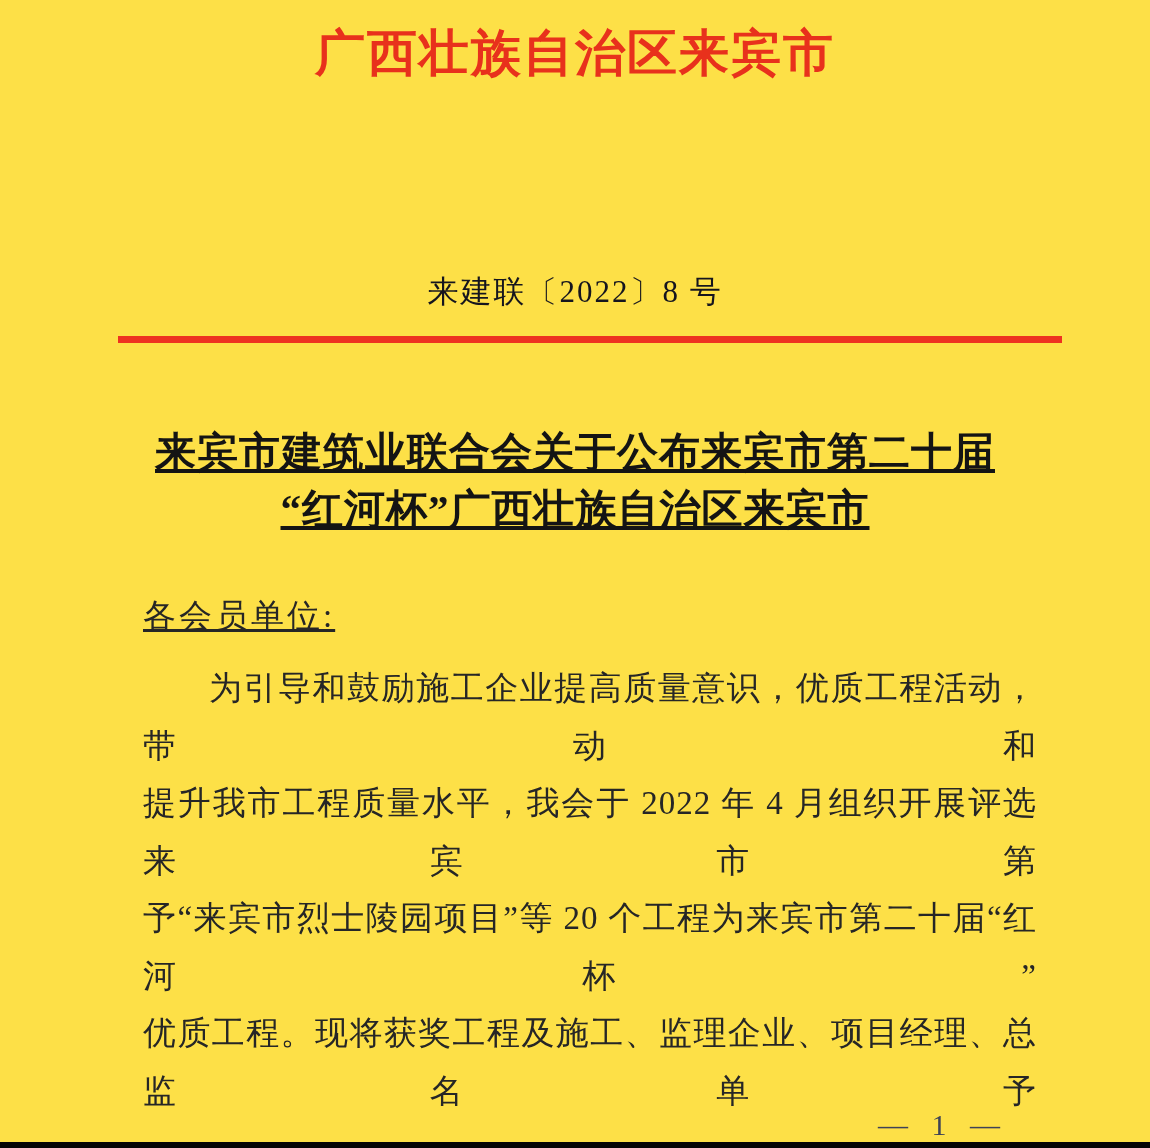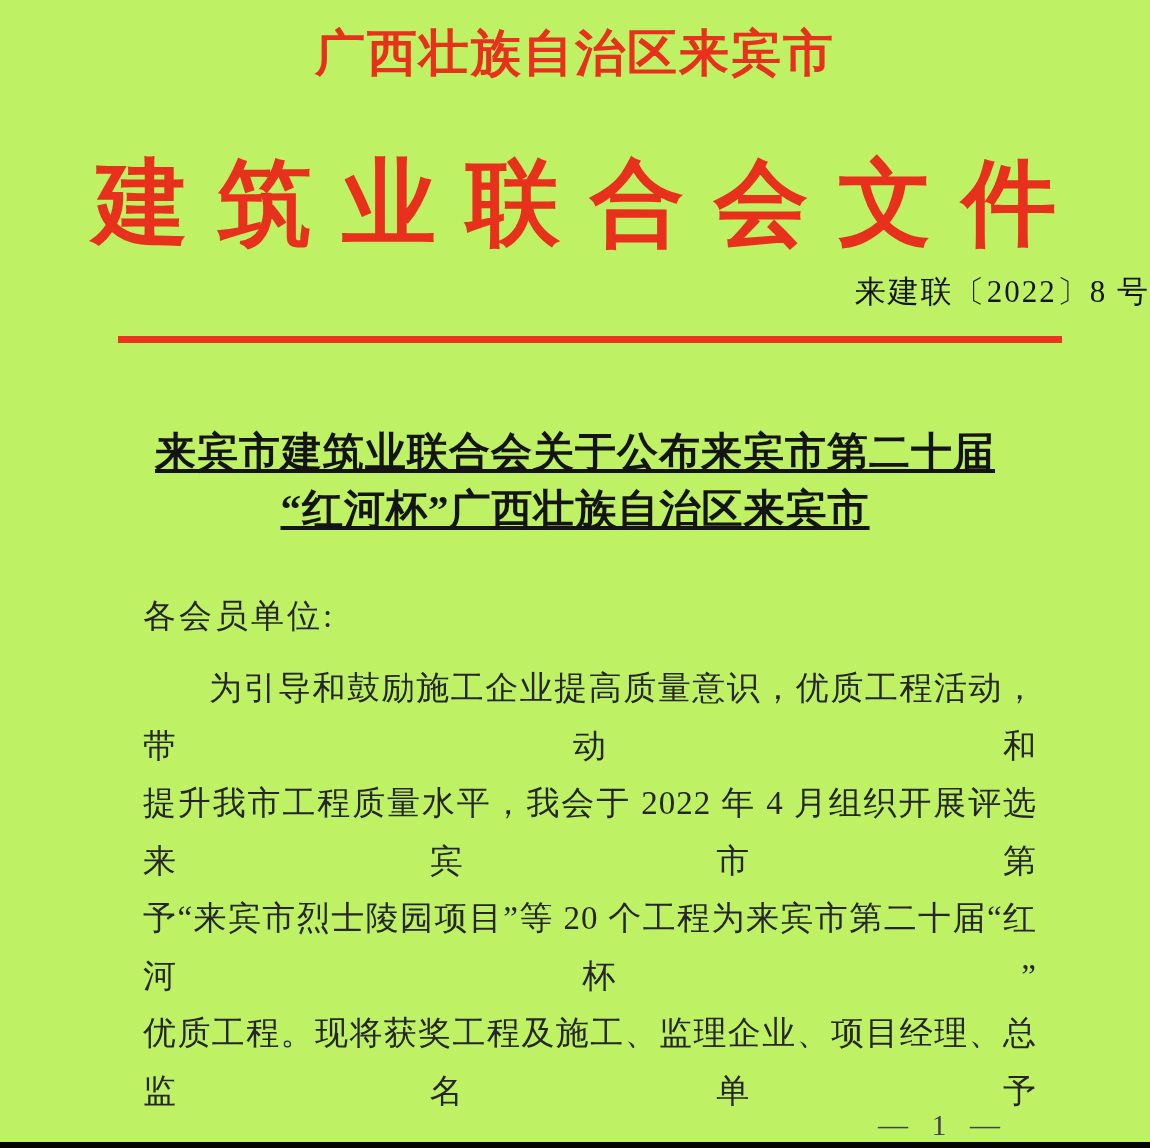--- a/index.html
+++ b/index.html
@@ -1,20 +1,20 @@
 <!DOCTYPE html>
 <html lang="zh"><head>
 <meta charset="utf-8">
 <style>
   html, body { margin: 0; padding: 0; background: #ffffff; }
   .page {
     position: relative;
     width: 1150px;
     height: 1148px;
-    background: #bef264;
+    background: #fde047;
     overflow: hidden;
     font-family: "Liberation Serif", "DejaVu Serif", serif;
   }
   .org-header {
     position: absolute;
     top: 20px; left: 0; width: 100%;
     text-align: center;
     font-size: 50px;
     font-weight: 700;
     letter-spacing: 2px;
@@ -28,21 +28,21 @@
     text-align: center;
     font-size: 94px;
     font-weight: 900;
     letter-spacing: 30px;
     color: #e8311c;
     white-space: nowrap;
   }
   .doc-number {
     position: absolute;
     top: 271px; left: 0; width: 100%;
-    text-align: right;
+    text-align: center;
     font-size: 31px;
     letter-spacing: 2px;
     color: #15151e;
   }
   .red-divider {
     position: absolute;
     top: 336px; left: 118px;
     width: 944px; height: 7px;
     background: #ee3220;
   }
@@ -61,20 +61,21 @@
     position: absolute;
     top: 588px; left: 143px;
     width: 894px;
     font-size: 33px;
     color: #262626;
   }
   .salutation {
     line-height: 57px;
     margin-bottom: 15px;
     letter-spacing: 3px;
+    text-decoration: underline;
   }
   .bline {
     line-height: 57.5px;
     text-align: justify;
     text-align-last: justify;
     letter-spacing: 1px;
   }
   .indent { text-indent: 66px; }
   .page-number {
     position: absolute;
@@ -90,21 +91,20 @@
     background: #050505;
   }
 </style>
 </head>
 <body>
 
 <div class="page">
 
   <div class="org-header">广西壮族自治区来宾市</div>
 
-  <div class="doc-title">建筑业联合会文件</div>
 
   <div class="doc-number">来建联〔2022〕8 号</div>
 
   <div class="red-divider"></div>
 
   <div class="notice-title">
     <div>来宾市建筑业联合会关于公布来宾市第二十届</div>
     <div>“红河杯”广西壮族自治区来宾市</div>
   </div>
 

